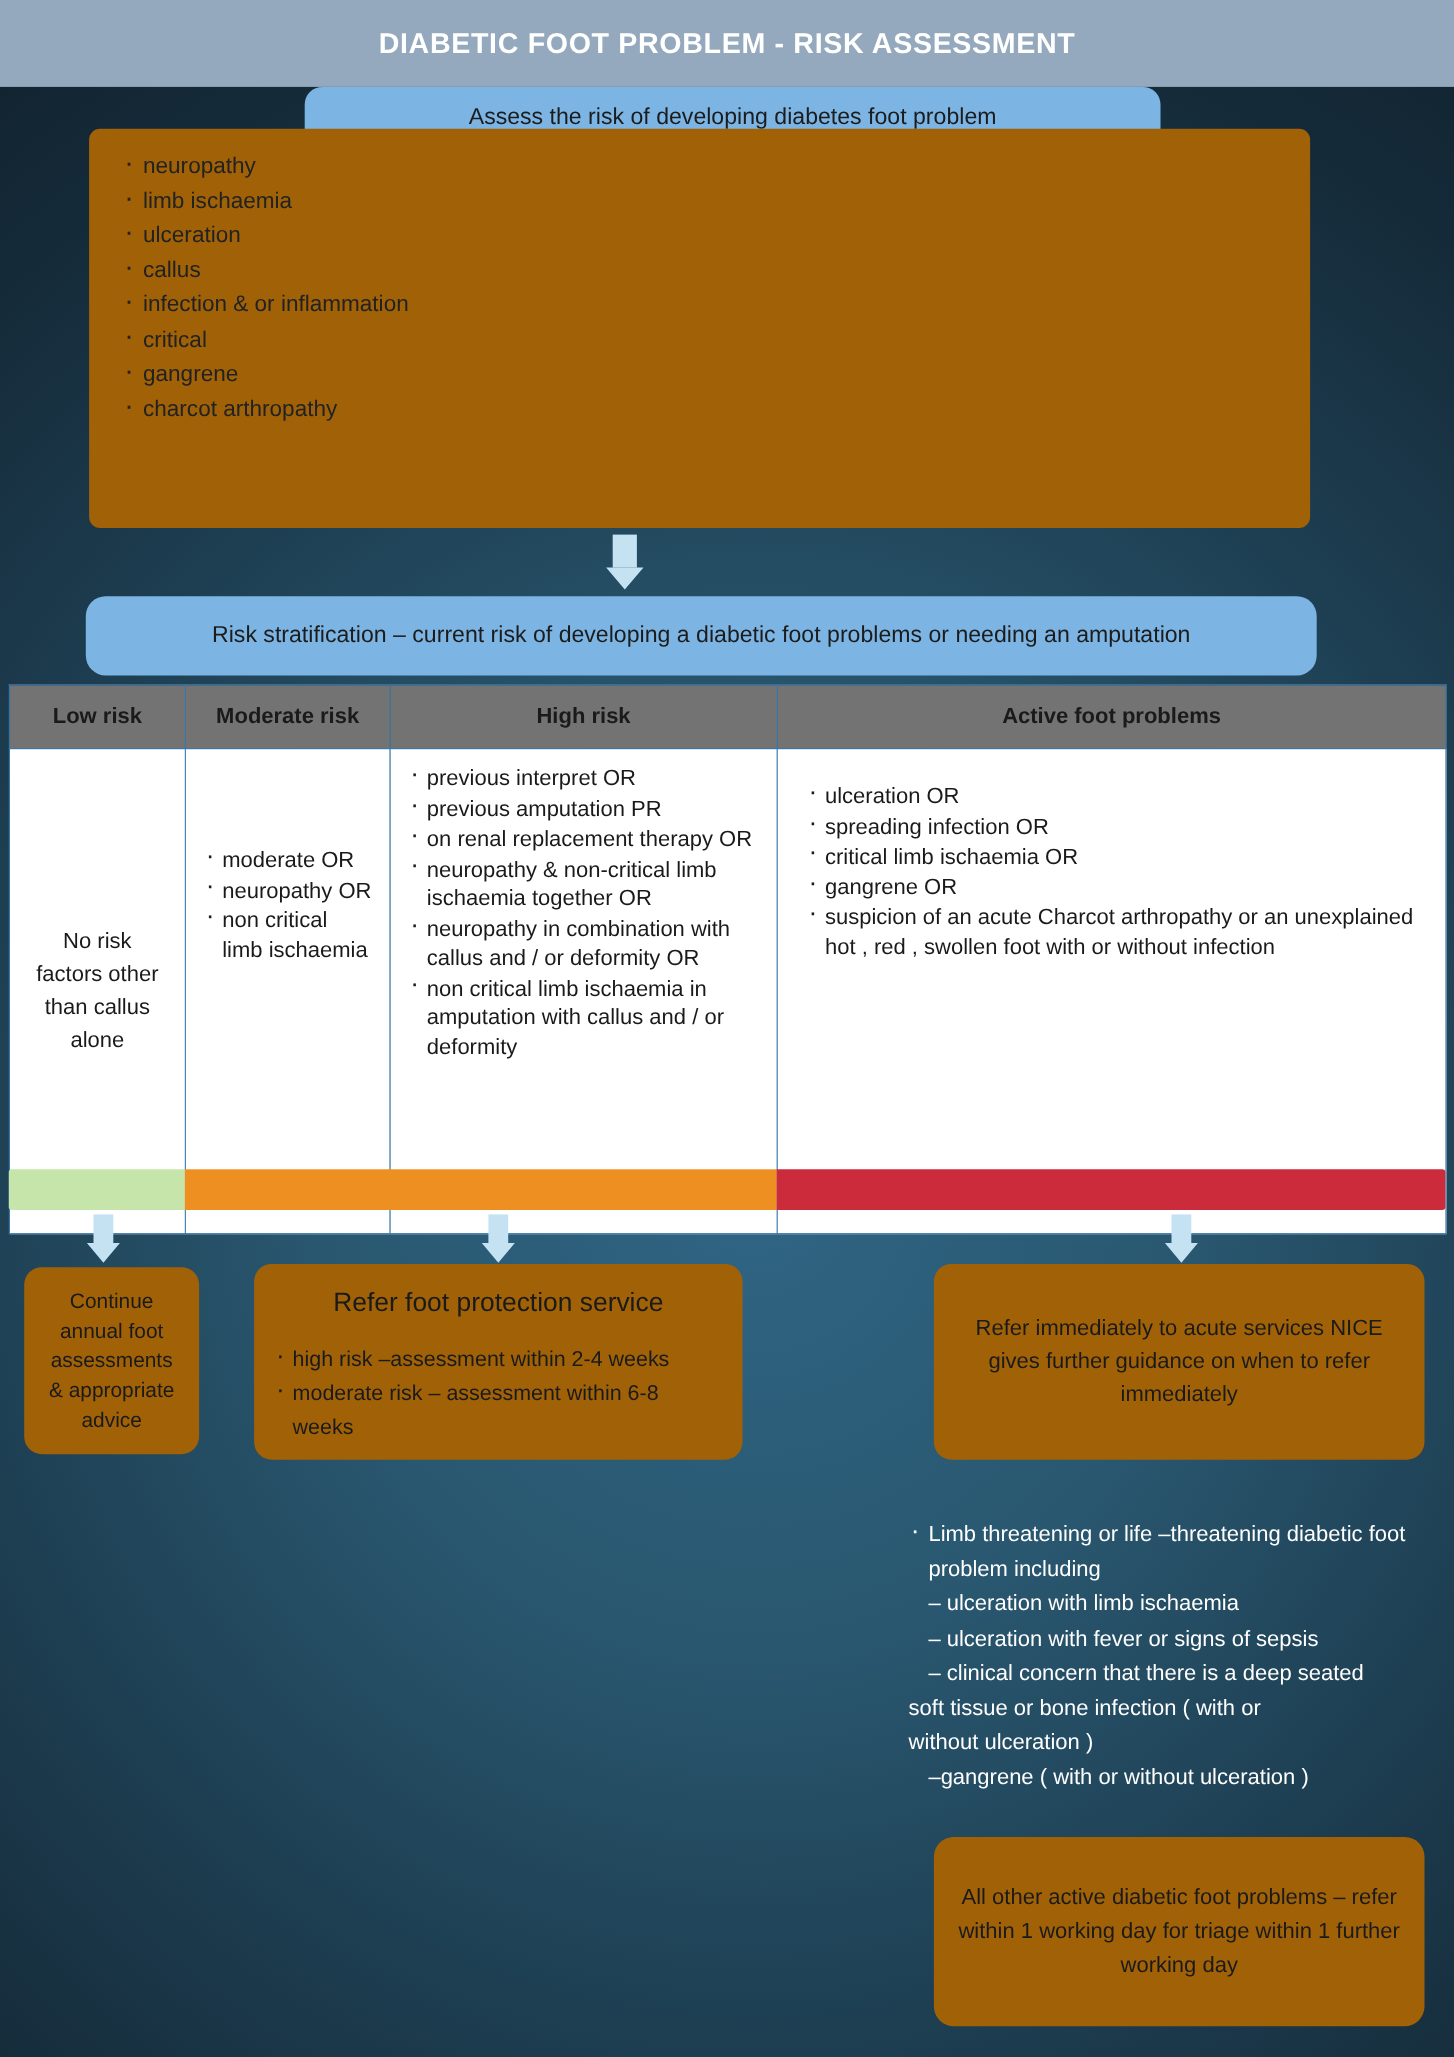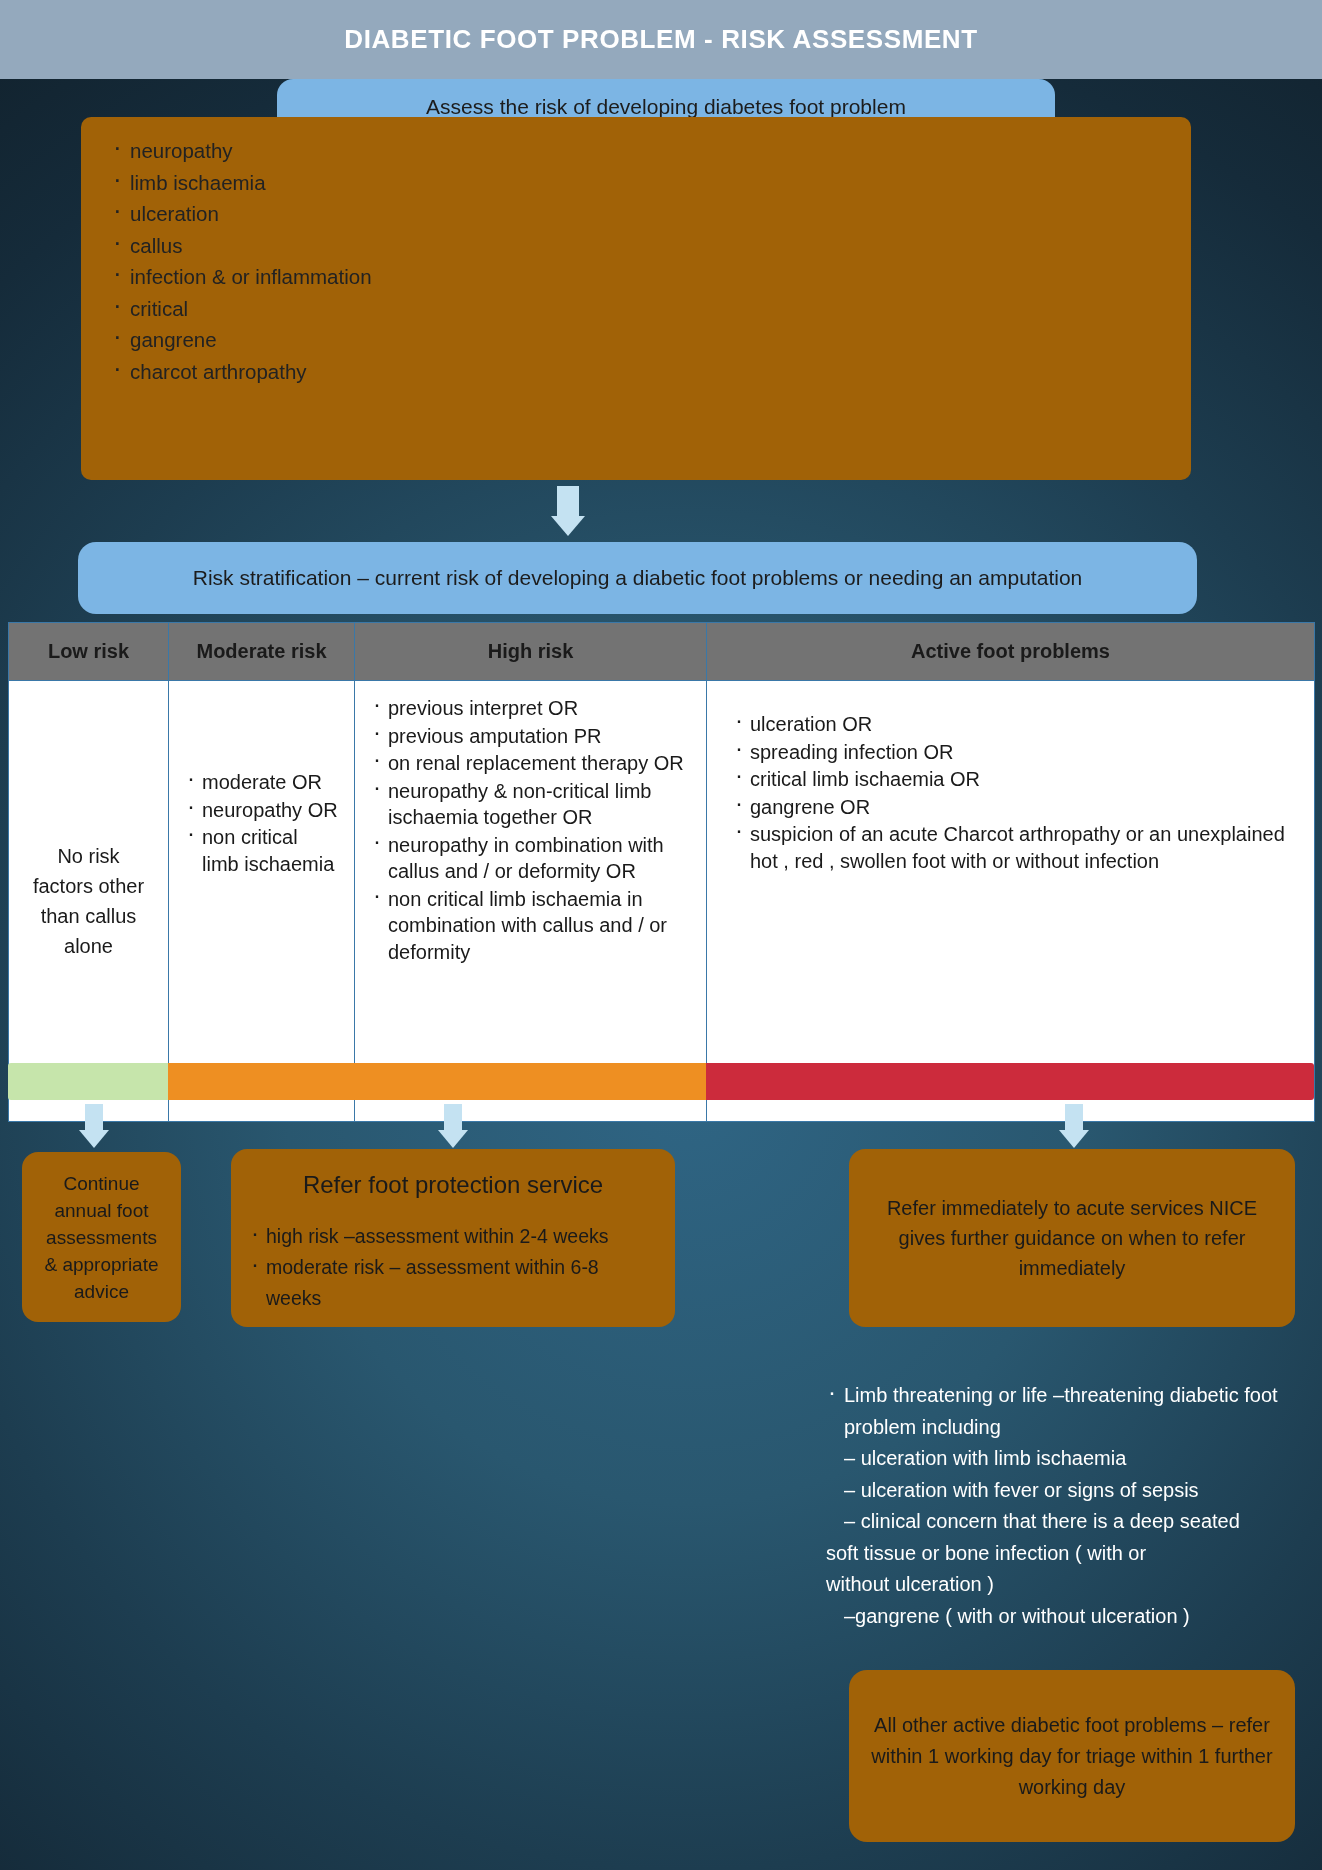--- a/index.html
+++ b/index.html
@@ -294,21 +294,21 @@
           <li>non critical limb ischaemia</li>
         </ul>
       </td>
       <td>
         <ul class="cell-list">
           <li>previous interpret OR</li>
           <li>previous amputation PR</li>
           <li>on renal replacement therapy OR</li>
           <li>neuropathy &amp; non-critical limb ischaemia together OR</li>
           <li>neuropathy in combination with callus and / or deformity OR</li>
-          <li>non critical limb ischaemia in combination with callus and / or deformity</li>
+          <li>non critical limb ischaemia in amputation with callus and / or deformity</li>
         </ul>
       </td>
       <td>
         <ul class="cell-list" style="margin-top:16px; padding-left:10px;">
           <li>ulceration OR</li>
           <li>spreading infection OR</li>
           <li>critical limb ischaemia OR</li>
           <li>gangrene OR</li>
           <li>suspicion of an acute Charcot arthropathy or an unexplained hot , red , swollen foot with or without infection</li>
         </ul>

